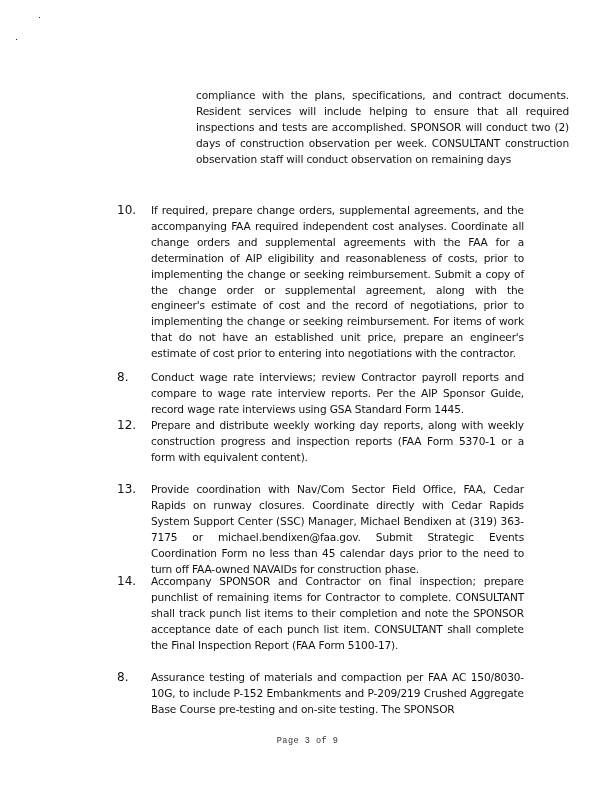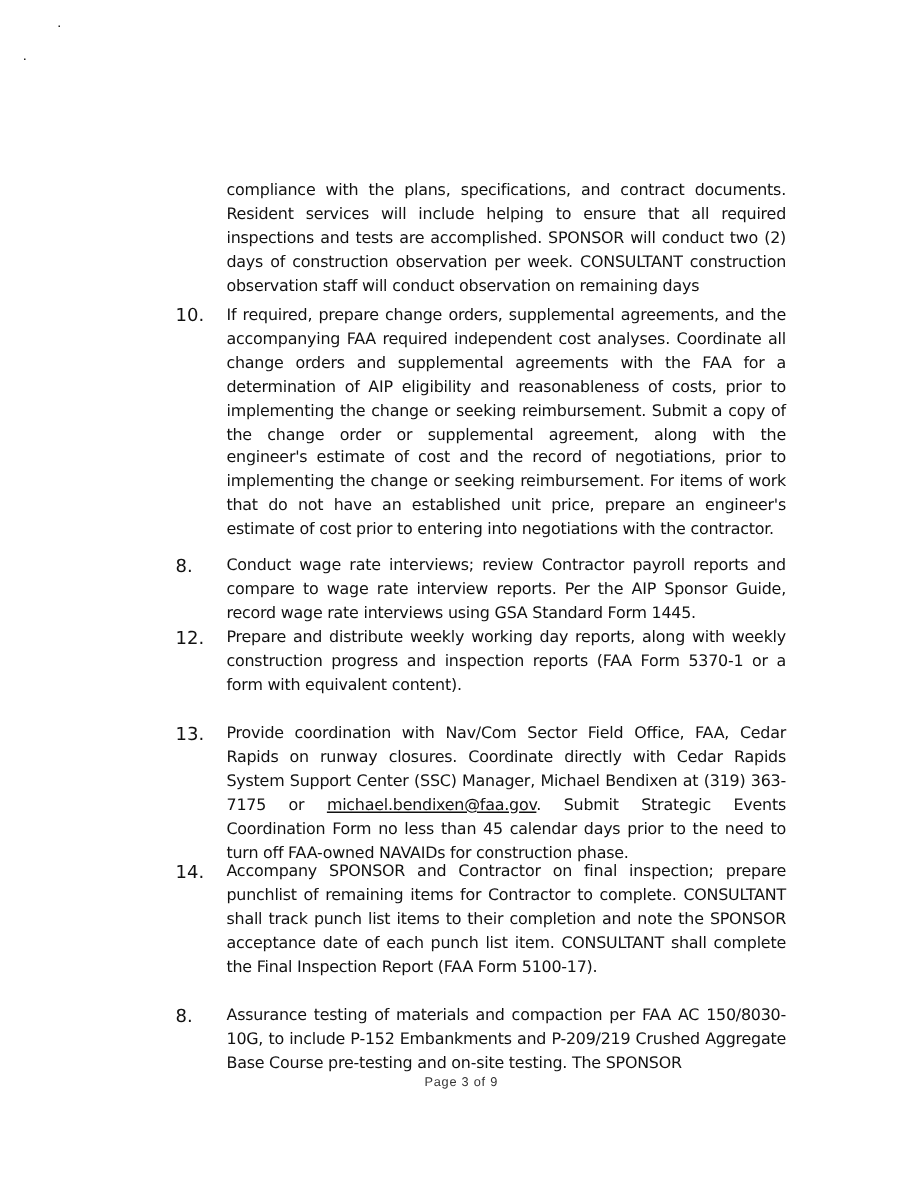--- a/index.html
+++ b/index.html
@@ -16,34 +16,34 @@
     .item { position: absolute; left: 0; width: 615px; }
     .item-num {
       position: absolute; left: 117px;
       font-size: 12px; line-height: 15.9px;
     }
     .item-body {
       position: absolute; left: 151px; width: 373px;
       font-size: 10.6px; line-height: 15.9px; text-align: justify;
       letter-spacing: -0.15px;
     }
-    .link { text-decoration: underline; color: #111111; }
+    .link { color: #111111; }
     .footer {
-      position: absolute; top: 716px; left: 0; width: 615px; text-align: center;
-      font-family: Liberation Sans, sans-serif; font-size: 8.5px; color: #333;
+      position: absolute; top: 736px; left: 0; width: 615px; text-align: center;
+      font-family: Liberation Mono, monospace; font-size: 8.5px; color: #333;
       letter-spacing: 0.5px;
     }
   </style>
 </head>
 <body>
 
 <div class="speck" style="left:39px;top:17px;"></div>
 <div class="speck" style="left:16px;top:39px;"></div>
 
-<div class="page-text" style="top:120px;">compliance with the plans, specifications, and contract documents. Resident services will include helping to ensure that all required inspections and tests are accomplished. SPONSOR will conduct two (2) days of construction observation per week. CONSULTANT construction observation staff will conduct observation on remaining days</div>
+<div class="page-text" style="top:88px;margin-left:45px;">compliance with the plans, specifications, and contract documents. Resident services will include helping to ensure that all required inspections and tests are accomplished. SPONSOR will conduct two (2) days of construction observation per week. CONSULTANT construction observation staff will conduct observation on remaining days</div>
 
 <div class="item" style="top:203px;">
   <span class="item-num">10.</span>
   <div class="item-body">If required, prepare change orders, supplemental agreements, and the accompanying FAA required independent cost analyses. Coordinate all change orders and supplemental agreements with the FAA for a determination of AIP eligibility and reasonableness of costs, prior to implementing the change or seeking reimbursement. Submit a copy of the change order or supplemental agreement, along with the engineer's estimate of cost and the record of negotiations, prior to implementing the change or seeking reimbursement. For items of work that do not have an established unit price, prepare an engineer's estimate of cost prior to entering into negotiations with the contractor.</div>
 </div>
 
 <div class="item" style="top:370px;">
   <span class="item-num">8.</span>
   <div class="item-body">Conduct wage rate interviews; review Contractor payroll reports and compare to wage rate interview reports. Per the AIP Sponsor Guide, record wage rate interviews using GSA Standard Form 1445.</div>
 </div>

